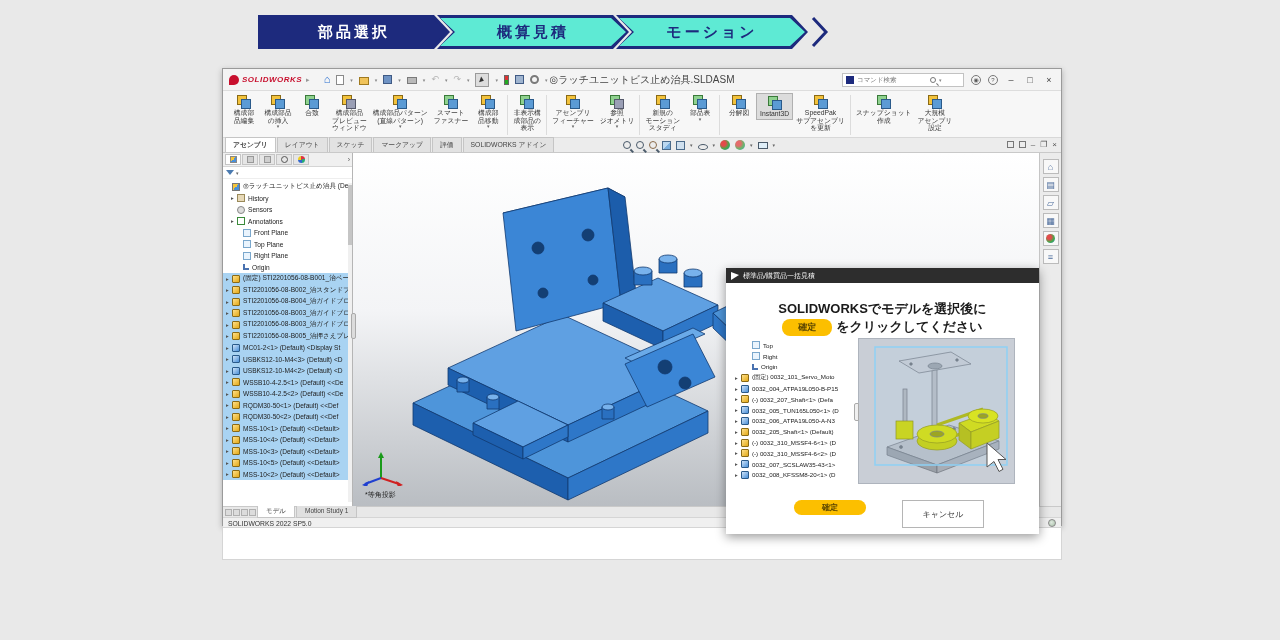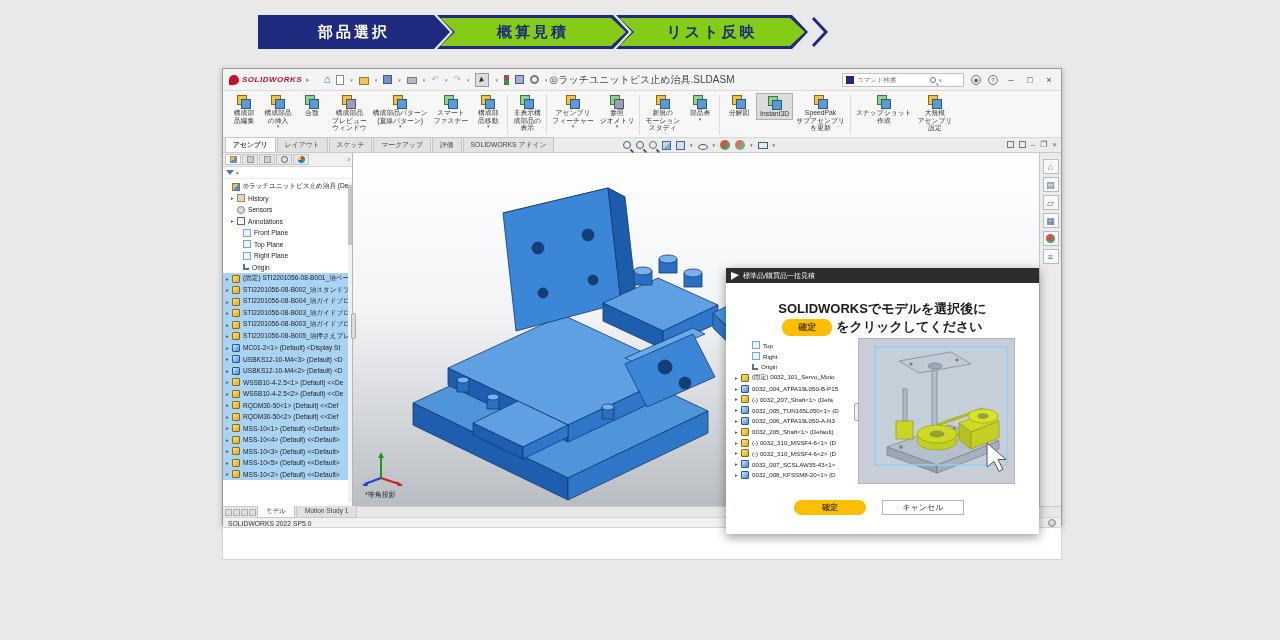--- a/index.html
+++ b/index.html
@@ -7,21 +7,21 @@
   body { background:#e9e9e9; font-family:"Liberation Sans","DejaVu Sans",sans-serif; overflow:hidden; }
   .page { position:relative; width:1280px; height:640px; }
 
   
   .stepper { position:absolute; left:258px; top:15px; height:34px; display:flex; align-items:center; }
   .steps { display:flex; }
   .step { position:relative; width:192px; height:34px; background:#1d2a7d;
           clip-path:polygon(0 0,calc(100% - 16px) 0,100% 50%,calc(100% - 16px) 100%,0 100%,16px 50%); margin-left:-13px; }
   .step:first-child { margin-left:0; clip-path:polygon(0 0,calc(100% - 16px) 0,100% 50%,calc(100% - 16px) 100%,0 100%); }
   .step:nth-child(1){z-index:4}.step:nth-child(2){z-index:3}.step:nth-child(3){z-index:2}.step:nth-child(4){z-index:1}
-  .step-in { position:absolute; left:3px; top:3px; right:3px; bottom:3px; background:#84cc16;
+  .step-in { position:absolute; left:3px; top:3px; right:3px; bottom:3px; background:#5eead4;
           clip-path:polygon(0 0,calc(100% - 15px) 0,100% 50%,calc(100% - 15px) 100%,0 100%,15px 50%);
           display:flex; align-items:center; justify-content:center;
           font-weight:bold; font-size:15px; letter-spacing:3px; color:#1d2a7d; }
   .step:first-child .step-in { clip-path:polygon(0 0,calc(100% - 15px) 0,100% 50%,calc(100% - 15px) 100%,0 100%); }
   .step.active .step-in { background:#1d2a7d; color:#fff; }
   .step-tail { margin-left:2px; }
 
   
   .sw { position:absolute; left:222px; top:68px; width:840px; height:458px; background:#fff;
         border:1px solid #9a9a9a; box-shadow:0 2px 6px rgba(0,0,0,.25); font-size:7px; color:#333; }
@@ -140,21 +140,21 @@
   .dlg-line2 { position:absolute; left:0; right:0; top:50px; display:flex; align-items:center; justify-content:center; gap:4px; }
   .pill-sm { background:#fcbf00; border-radius:8px; padding:2px 16px; font-size:9px; font-weight:bold; color:#5a4500; }
   .dlg-line2 .t { font-size:13px; font-weight:bold; color:#1a1a1a; }
   .dtree { position:absolute; left:6px; top:72px; width:126px; }
   .dtree .trow { height:10.8px; }
   .dtree .tlb { font-size:6.2px; }
   .preview { position:absolute; left:132px; top:70px; width:157px; height:146px; border:1px solid #aeb4bd; background:#c9ced6; }
   .pv-handle { position:absolute; left:-5px; top:64px; width:5px; height:18px; background:#f0f0f0; border:1px solid #aaa; border-radius:2px 0 0 2px; }
   .dlg-btns { position:absolute; left:0; right:0; top:232px; height:16px; }
   .btn-confirm { position:absolute; left:68px; width:72px; height:15px; background:#fcbf00; border:none; border-radius:8px; font-size:8px; font-weight:bold; color:#5a4500; }
-  .btn-cancel { position:absolute; left:156px; width:82px; height:15px; background:#fff; border:1px solid #b5b5b5; font-size:8px; color:#333; }
+  .btn-cancel { position:absolute; left:176px; width:82px; height:28px; background:#fff; border:1px solid #b5b5b5; font-size:8px; color:#333; }
 
   
   .btabs { height:11px; background:#e8e8e8; border-top:1px solid #c9c9c9; display:flex; align-items:center; padding-left:2px; gap:1px; }
   .bnav { width:7px; height:7px; border:1px solid #b0b0b0; background:#dcdcdc; }
   .btab { font-size:6.5px; padding:1px 8px; border:1px solid #c5c5c5; border-top:none; background:#e0e0e0; color:#444; }
   .btab.active { background:#fff; }
   .sbar { height:11px; background:#f0f0f0; border-top:1px solid #d5d5d5; display:flex; align-items:center; padding:0 5px; font-size:6.8px; color:#333; }
   .sbar-right { margin-left:auto; display:flex; align-items:center; gap:10px; }
   .pencil { color:#b08030; font-size:8px; }
   .globe { width:8px; height:8px; border-radius:50%; border:1px solid #888; background:radial-gradient(circle at 40% 40%, #dfe9df, #a8c0a8); }
@@ -172,21 +172,21 @@
             <span>部品選択</span>
           </div>
       </div>
         <div class="step">
         <div class="step-in">
             <span>概算見積</span>
           </div>
       </div>
         <div class="step">
         <div class="step-in">
-            <span>リスト反映</span>
+            <span>モーション</span>
           </div>
       </div>
       </div>
     <svg class="step-tail" width="20" height="34" viewBox="0 0 20 34">
         <path d="M3 3 L16 17 L3 31" stroke="#1d2a7d" stroke-width="3" fill="none"></path>
       </svg>
   </div>
 
   <div class="sw">
 

